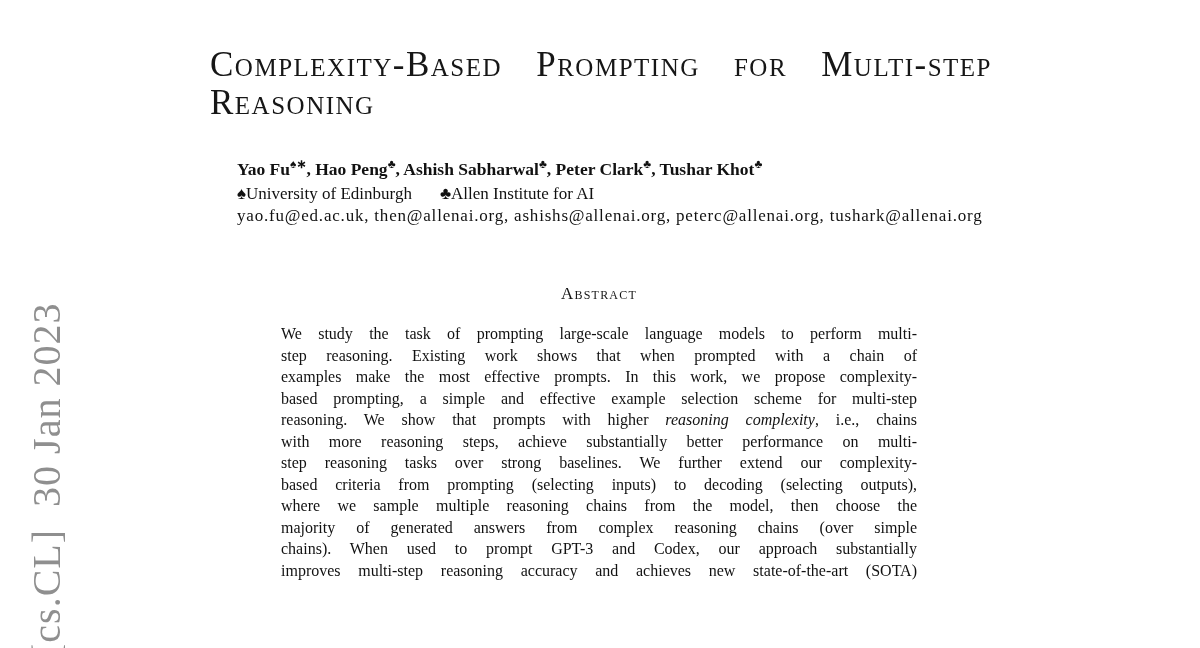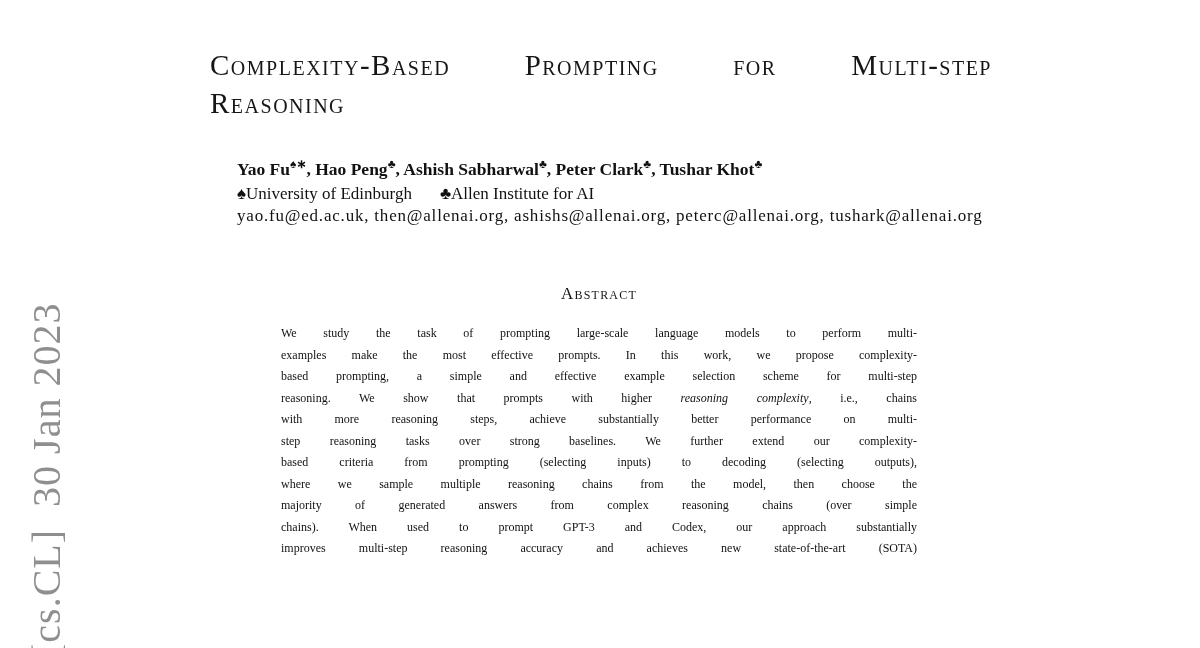--- a/index.html
+++ b/index.html
@@ -27,21 +27,21 @@
     white-space: pre;
     letter-spacing: 1px;
   }
 
   
   .title {
     position: absolute;
     left: 210px;
     top: 46px;
     width: 782px;
-    font-size: 29px;
+    font-size: 35px;
     font-weight: 400;
     font-variant: small-caps;
     letter-spacing: 1.5px;
     line-height: 38px;
     color: #161616;
   }
   .title-line1 { display: block; text-align: justify; text-align-last: justify; }
   .title-line2 { display: block; }
 
   
@@ -70,21 +70,21 @@
     font-variant: small-caps;
     font-size: 17px;
     letter-spacing: 1.2px;
     color: #161616;
   }
   .abstract-body {
     position: absolute;
     left: 281px;
     top: 323px;
     width: 636px;
-    font-size: 12px;
+    font-size: 16px;
     line-height: 21.5px;
     color: #111111;
   }
   .abs-line { text-align: justify; text-align-last: justify; }
   .abs-line .it { font-style: italic; }
 </style>
 </head>
 <body>
 
 <div class="page">
@@ -103,20 +103,21 @@
     <div class="affils">
       <span class="affil"><span>♠</span><span>University of Edinburgh</span></span><span class="affil"><span>♣</span><span>Allen Institute for AI</span></span>
     </div>
     <div class="emails">yao.fu@ed.ac.uk, then@allenai.org, ashishs@allenai.org, peterc@allenai.org, tushark@allenai.org</div>
   </div>
 
   <div class="abstract-heading">Abstract</div>
 
   <div class="abstract-body">
     <div class="abs-line">We study the task of prompting large-scale language models to perform multi-</div>
+    <div class="abs-line">step reasoning.  Existing work shows that when prompted with a chain of</div>
     <div class="abs-line">examples make the most effective prompts. In this work, we propose complexity-</div>
     <div class="abs-line">based prompting, a simple and effective example selection scheme for multi-step</div>
     <div class="abs-line"><span>reasoning.  We show that prompts with higher </span><span class="it">reasoning complexity</span><span>, i.e., chains</span></div>
     <div class="abs-line">with more reasoning steps, achieve substantially better performance on multi-</div>
     <div class="abs-line">step reasoning tasks over strong baselines.  We further extend our complexity-</div>
     <div class="abs-line">based criteria from prompting (selecting inputs) to decoding (selecting outputs),</div>
     <div class="abs-line">where we sample multiple reasoning chains from the model, then choose the</div>
     <div class="abs-line">majority of generated answers from complex reasoning chains (over simple</div>
     <div class="abs-line">chains).  When used to prompt GPT-3 and Codex, our approach substantially</div>
     <div class="abs-line">improves multi-step reasoning accuracy and achieves new state-of-the-art (SOTA)</div>

